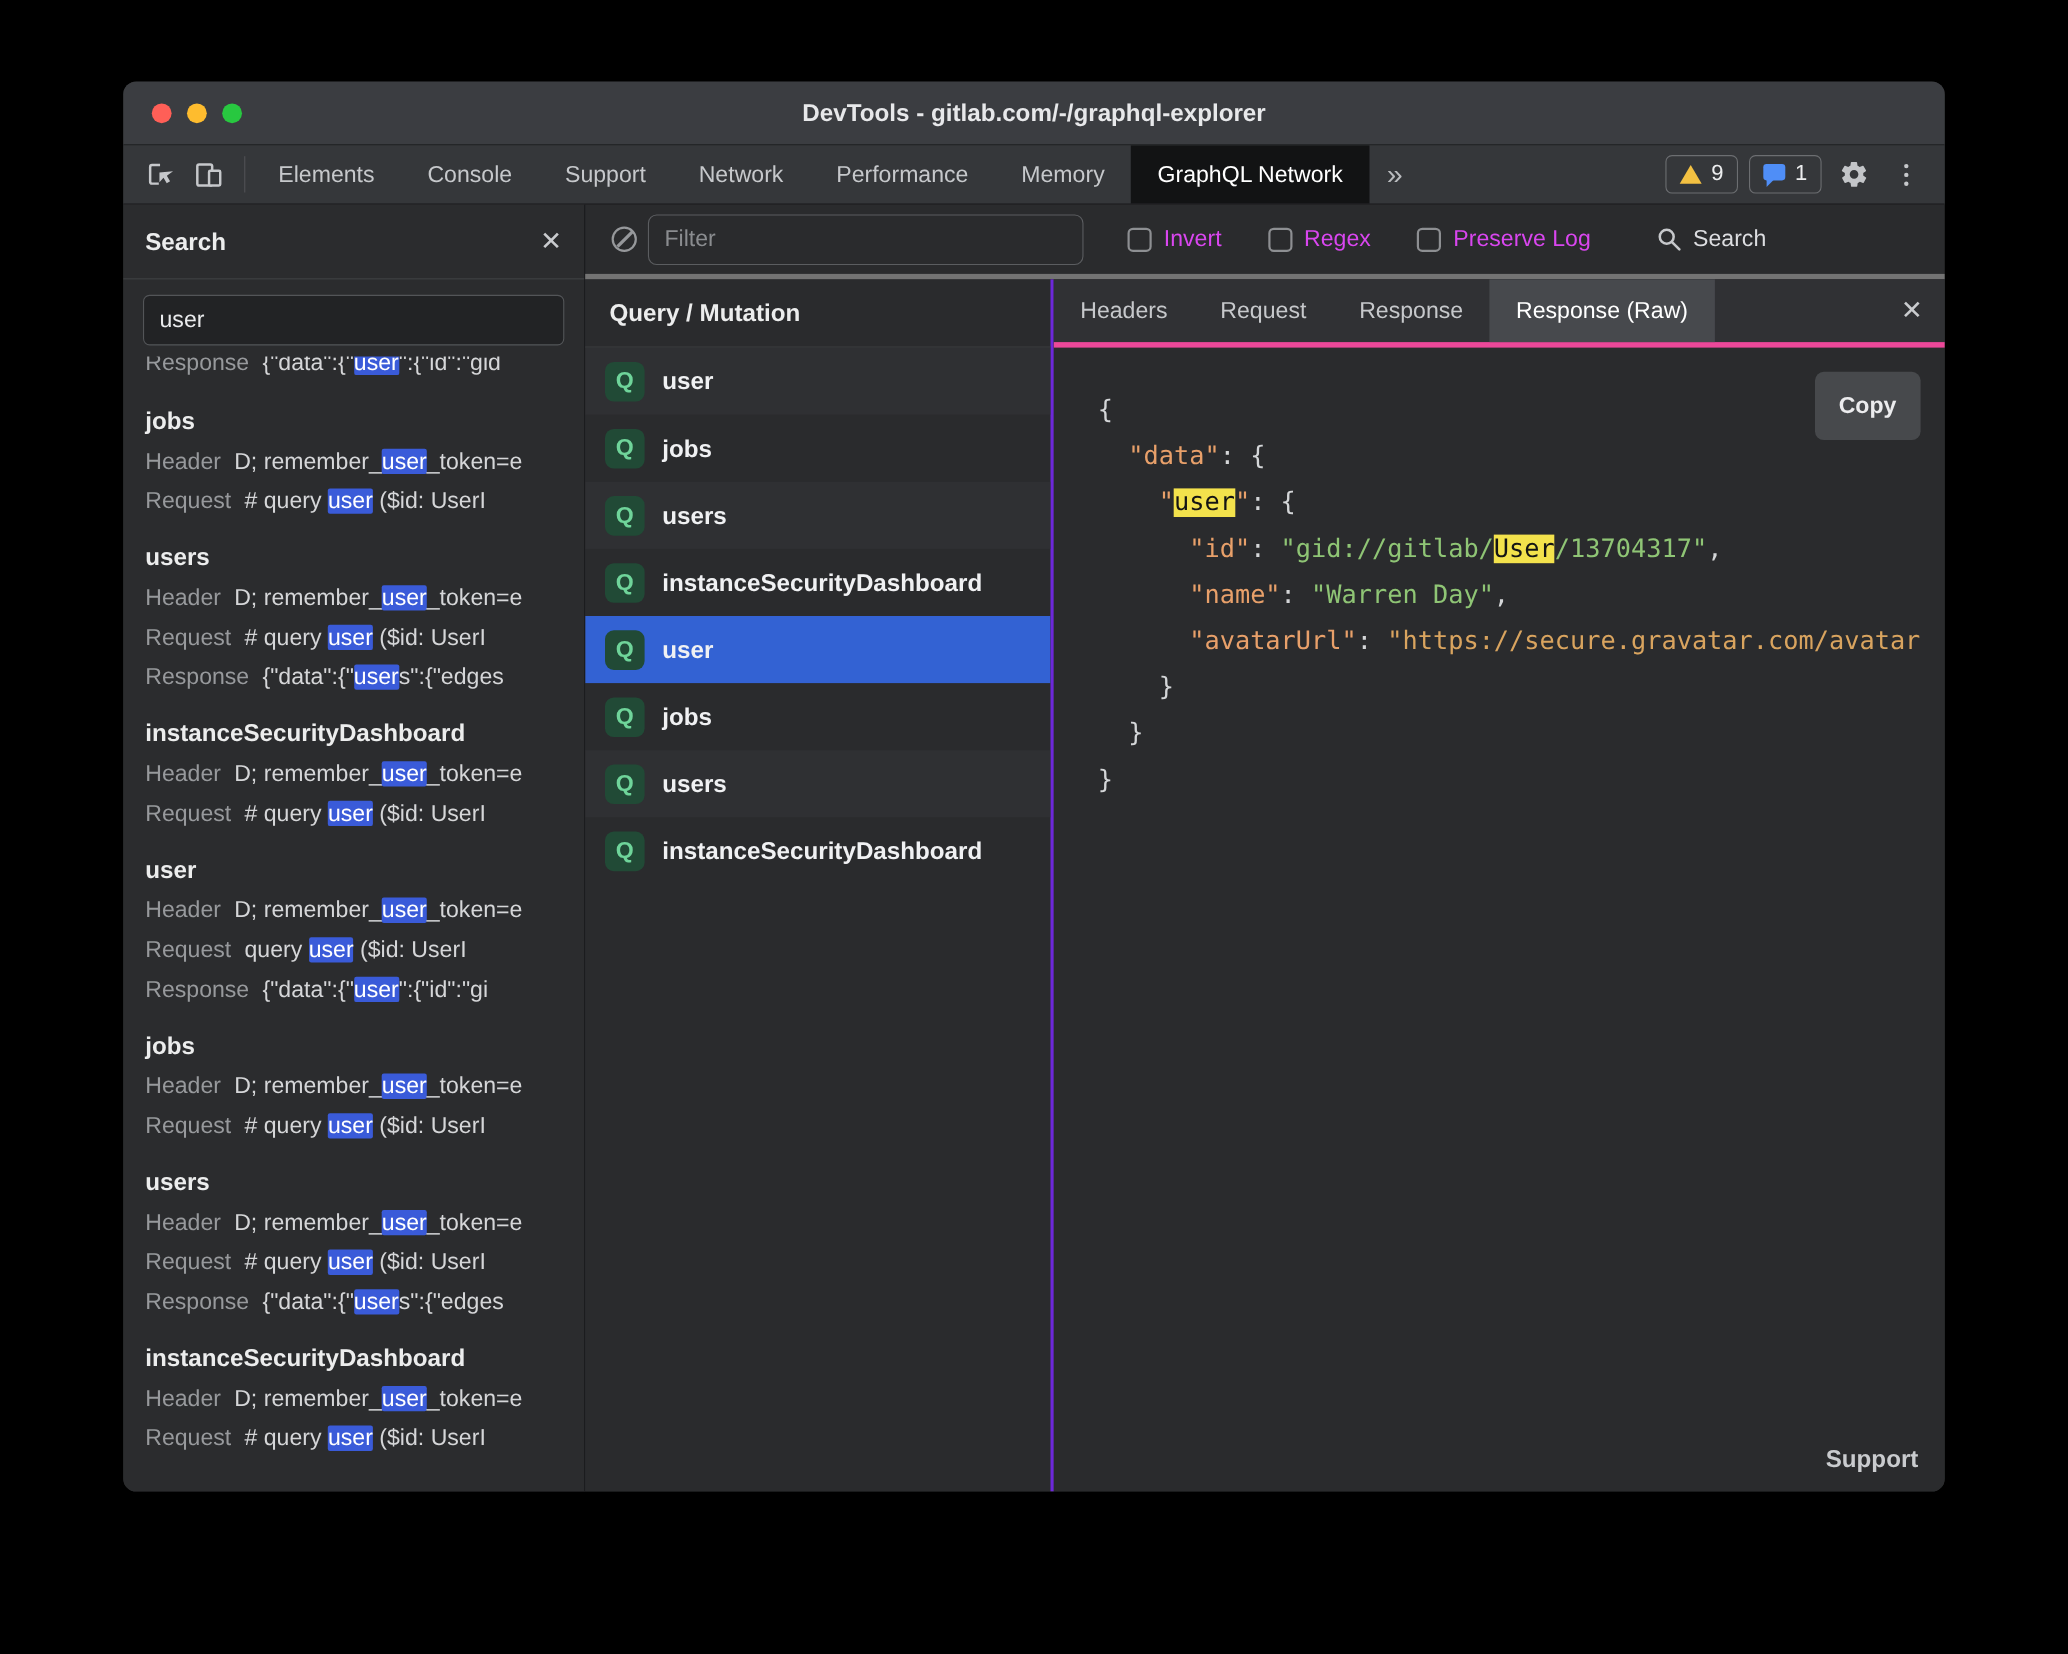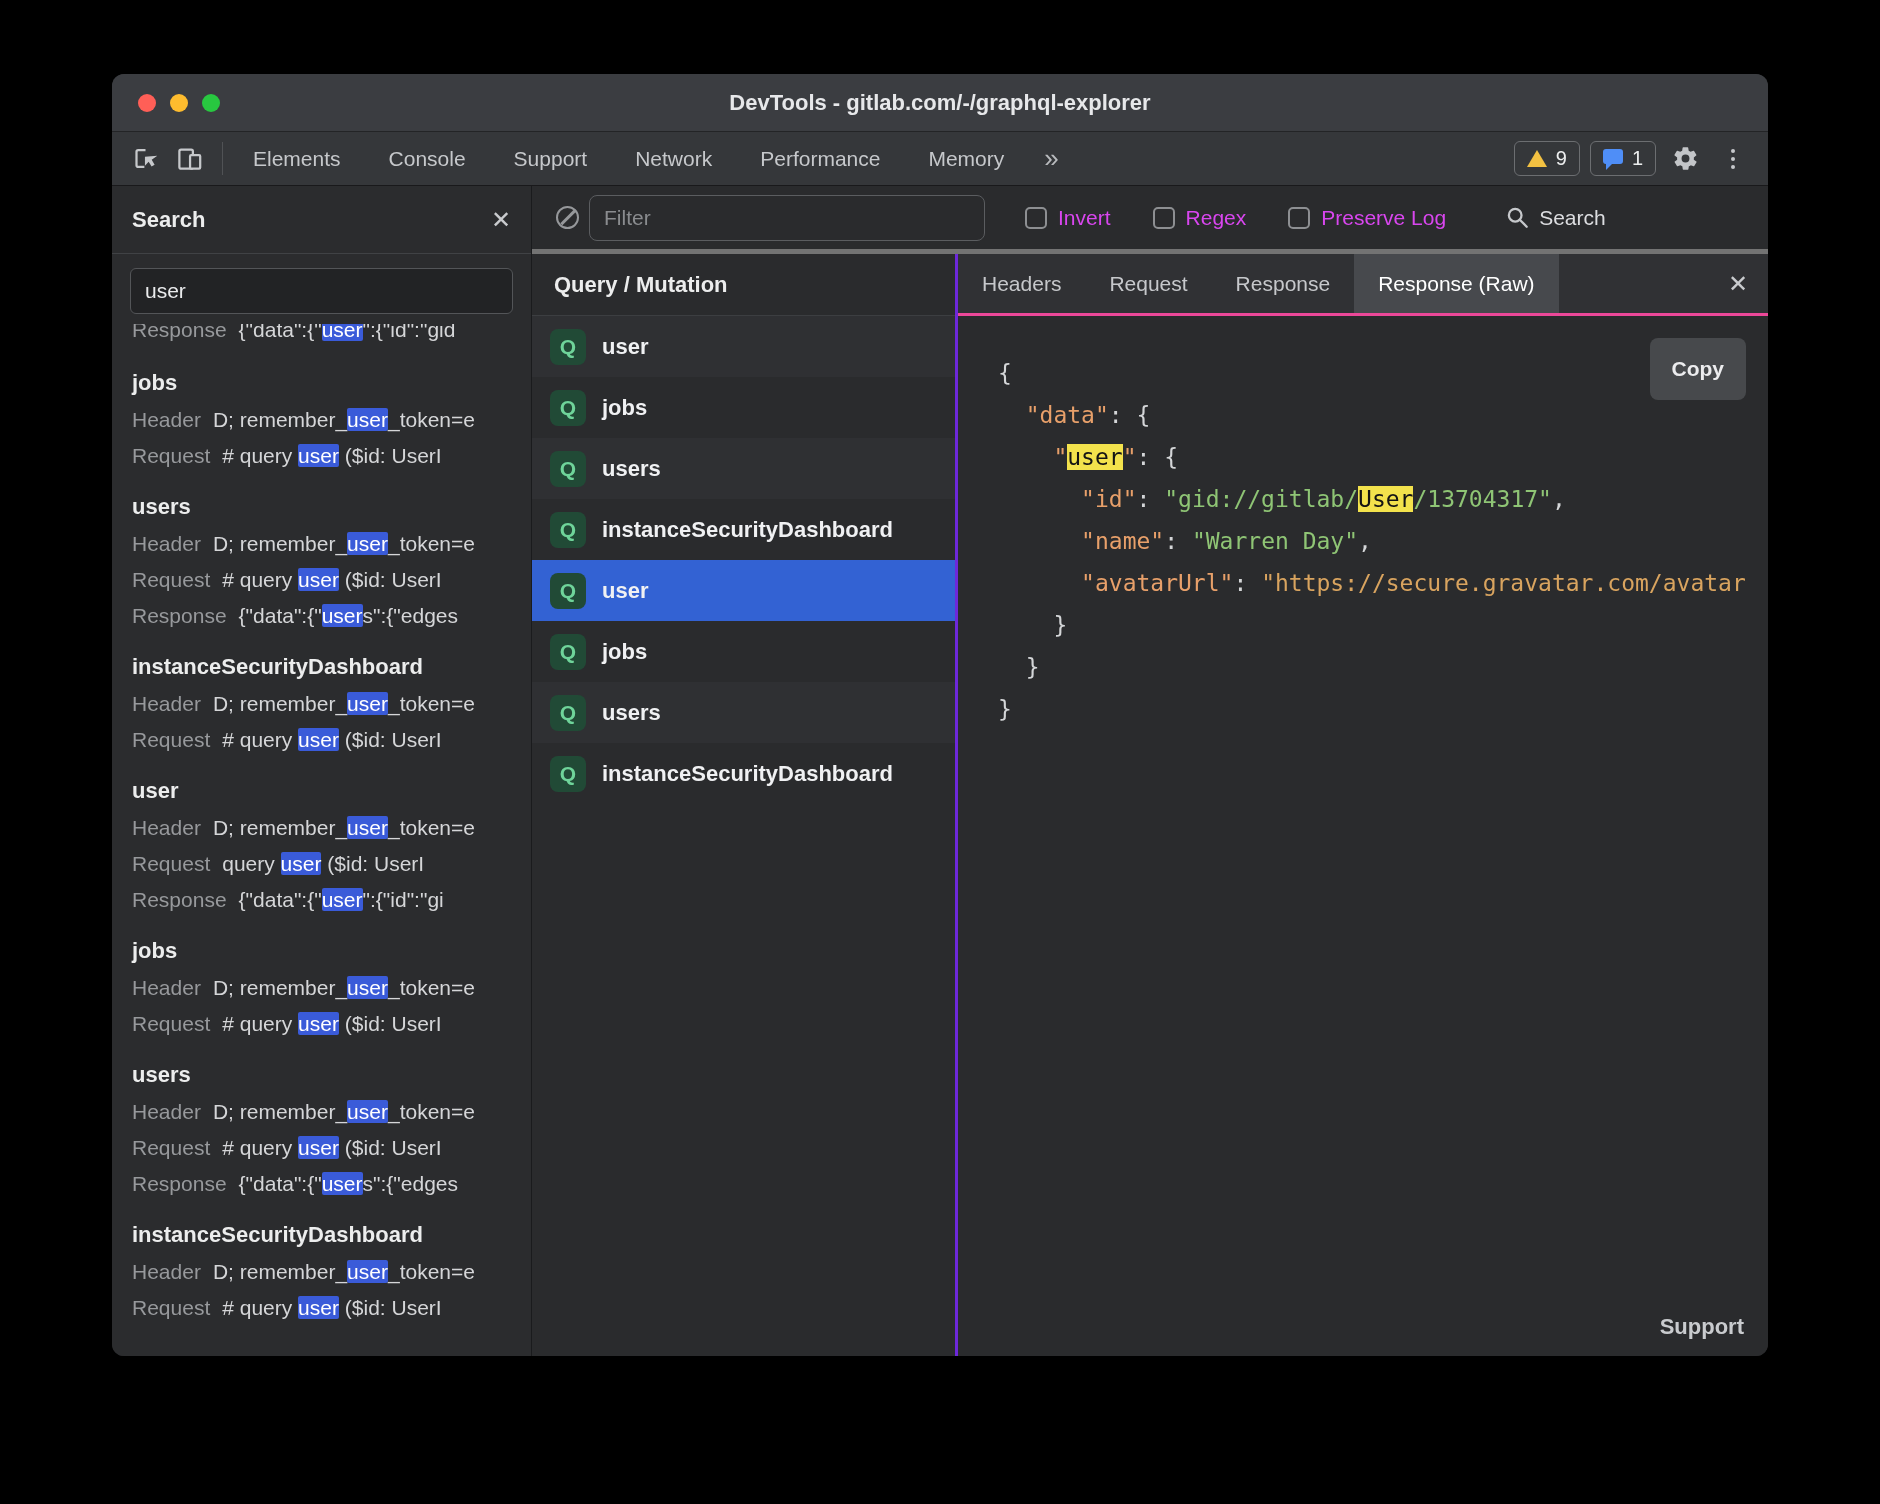--- a/index.html
+++ b/index.html
@@ -103,21 +103,21 @@
   .query-row.alt { background:#2f3033; }
   .query-row.selected { background:var(--selection-blue,#3362d3); }
   .q-badge { width:36px; height:36px; flex:0 0 auto; border-radius:8px;
              background:var(--q-badge-bg,#214a36); color:var(--q-badge-text,#6fd49a);
              display:flex; align-items:center; justify-content:center; font-size:21px; font-weight:bold; }
 
   
   .detail-panel { flex:1; display:flex; flex-direction:column; min-width:0; background:#2a2b2d;
                   position:relative; }
   .detail-tabs { height:62px; flex:0 0 auto; display:flex; align-items:stretch;
-                 background:#303134; border-bottom:3px solid #ec4899;justify-content:flex-end; }
+                 background:#303134; border-bottom:5px solid #ec4899;justify-content:flex-end; }
   .detail-tabs-inner { display:flex; align-items:stretch; }
   .detail-tab { padding:0 24px; display:flex; align-items:center; font-size:21px; color:#c6c8cb;
                 white-space:nowrap; cursor:pointer; }
   .detail-tab.active { background:#47494d; color:#ffffff; font-weight:normal; }
   .detail-close { margin-left:auto; align-self:center; padding-right:20px; }
 
   .code-area { flex:1; position:relative; overflow:hidden;
                padding:36px 20px 20px 40px;
                font-family:"DejaVu Sans Mono", monospace; font-size:23px; line-height:42px; }
   .copy-btn { position:absolute; top:22px; right:22px; background:#47494c; color:#ececee;
@@ -163,20 +163,21 @@
       </div>
     </div>
     <div class="vsep"></div>
     <div class="dt-tabs">
         <div class="dt-tab">Elements</div>
         <div class="dt-tab">Console</div>
         <div class="dt-tab">Support</div>
         <div class="dt-tab">Network</div>
         <div class="dt-tab">Performance</div>
         <div class="dt-tab">Memory</div>
+        <div class="dt-tab active">GraphQL Network</div>
       </div>
     <div class="chevron">»</div>
     <div class="toolbar-right">
       <div class="badge">
         <span class="warn-tri"></span>
         <span>9</span>
       </div>
       <div class="badge">
         <span class="chat-ico"></span>
         <span>1</span>

